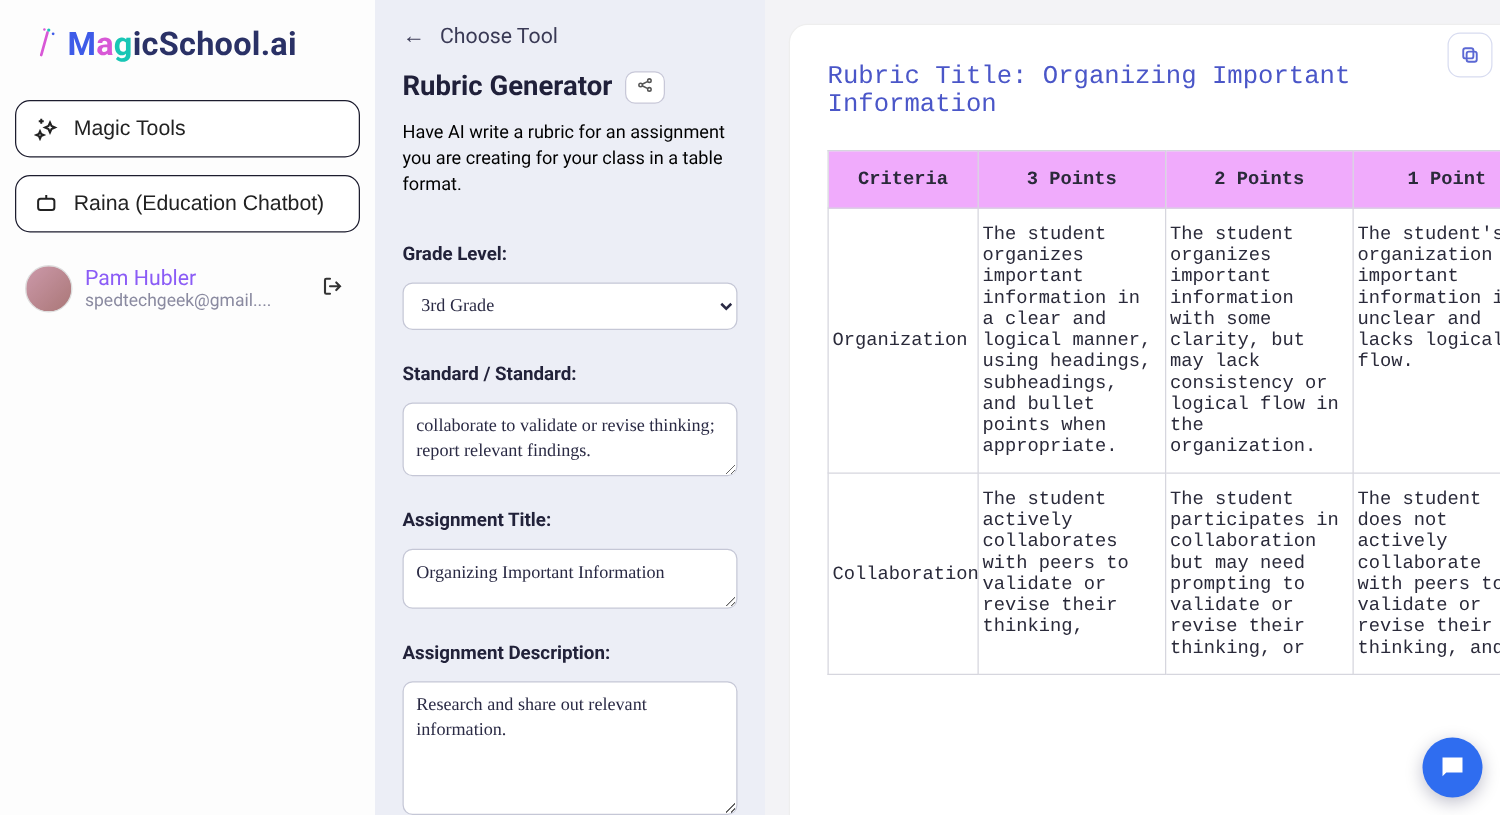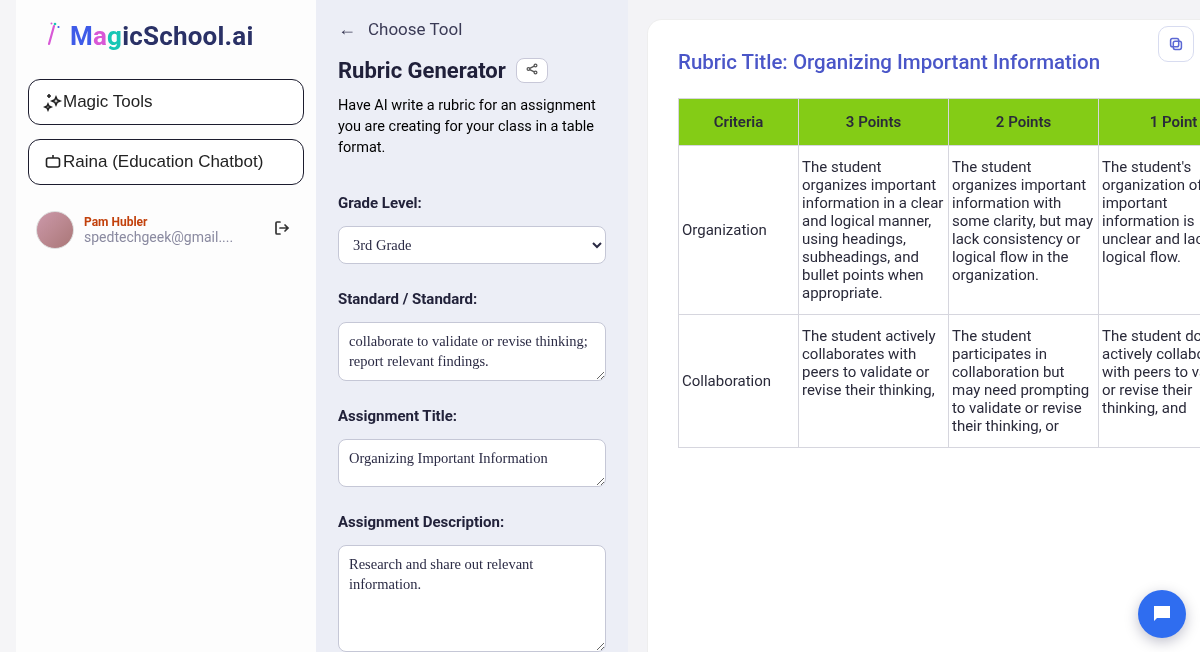--- a/index.html
+++ b/index.html
@@ -13,21 +13,20 @@
     color: #1a1a2e;
   }
   
   .sidebar {
     width: 300px;
     padding: 14px 12px;
     background: #fdfdfd;
     display: flex;
     flex-direction: column;
     gap: 14px;
-    margin-left: 16px;
   }
   .logo {
     display: flex;
     align-items: center;
     gap: 4px;
     padding: 6px 10px 14px 14px;
   }
   .logo-wand {
     font-size: 22px;
     margin-right: 2px;
@@ -43,20 +42,21 @@
   .logo-rest { color: #2a3166; }
 
   .nav-btn {
     border: 1.5px solid #1c1c2e;
     border-radius: 12px;
     padding: 12px 14px;
     font-size: 17px;
     font-weight: 500;
     display: flex;
     align-items: center;
+    gap: 12px;
     background: #fff;
     cursor: pointer;
     color:#222;
   }
   .nav-btn.active { font-weight: 500; }
   .nav-icon { width: 20px; display:inline-flex; justify-content:center; }
 
   .user-card {
     display: flex;
     align-items: center;
@@ -64,21 +64,21 @@
     padding: 8px;
     margin-top: 4px;
   }
   .avatar {
     width: 38px; height: 38px; border-radius: 50%;
     background: linear-gradient(135deg,#c9a,#a77);
     border:1px solid #ddd;
     flex-shrink:0;
   }
   .user-meta { flex:1; min-width:0; }
-  .user-name { font-size: 12px; color:#c2410c;font-weight:bold;}
+  .user-name { font-size: 17px; color:#8b5cf6;}
   .user-email { font-size: 14px; color:#8a8aa0; white-space:nowrap; overflow:hidden; text-overflow:ellipsis; }
   .logout-icon { color:#333; cursor:pointer; padding:4px;}
 
   
   .form-panel {
     width: 312px;
     background: #eceef6;
     padding: 18px 22px 0 22px;
     display:flex;
     flex-direction:column;
@@ -106,20 +106,21 @@
   .ta-obj { height:64px; }
   .ta-desc { height:118px; }
 
   
   .output-panel {
     flex:1;
     background:#f3f3f6;
     padding:20px 0 0 20px;
     position:relative;
     overflow:hidden;
+    font-family:Liberation Mono, monospace;
   }
   .output-card {
     background:#fff;
     border-radius:14px 0 0 0;
     height:100%;
     padding:30px 30px 0 30px;
     box-shadow: 0 0 0 1px #eee;
     overflow:hidden;
     position:relative;
   }
@@ -133,21 +134,21 @@
     color:#5b68d4;
   }
   table.rubric {
     width:100%; border-collapse:collapse; table-layout:fixed;
   }
   table.rubric th, table.rubric td {
     border:1px solid #d6d6de; padding:12px 3px; font-size:15px; text-align:left;
     vertical-align:top; color:#2a2a3a;
   }
   table.rubric th {
-    background:#84cc16; font-weight:600; text-align:center; padding:14px 8px;
+    background:#f0abfc; font-weight:600; text-align:center; padding:14px 8px;
   }
   table.rubric td.criteria { vertical-align:middle; }
   .col-criteria{width:120px;}
   .col-pts{width:150px;}
 
   .chat-fab {
     position:absolute; right:14px; bottom:14px;
     width:48px; height:48px; border-radius:50%;
     background:#2f6df0; display:flex; align-items:center; justify-content:center;
     color:#fff; cursor:pointer; box-shadow:0 4px 14px rgba(0,0,50,.25);

